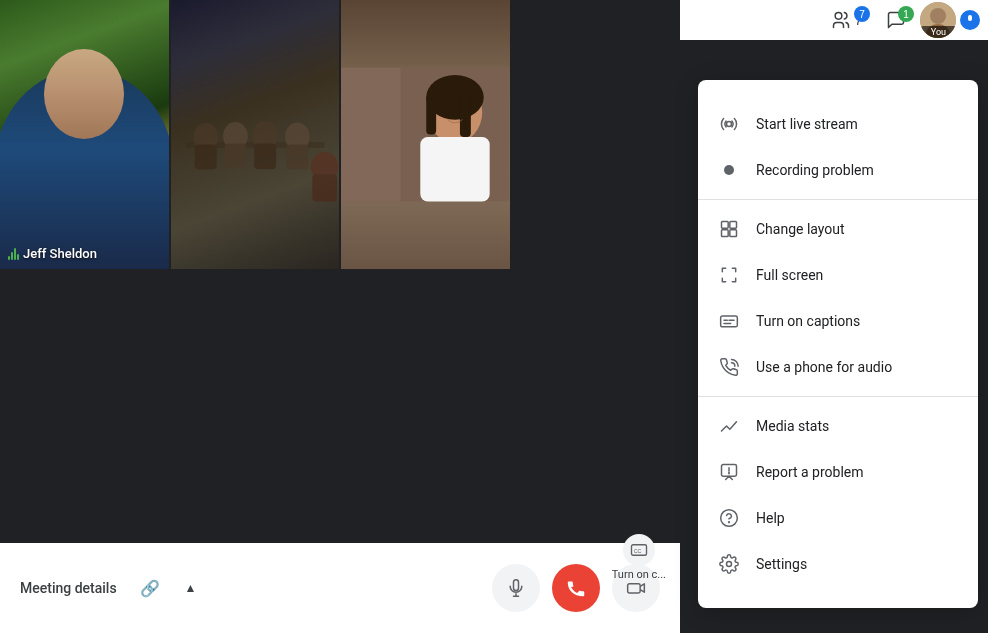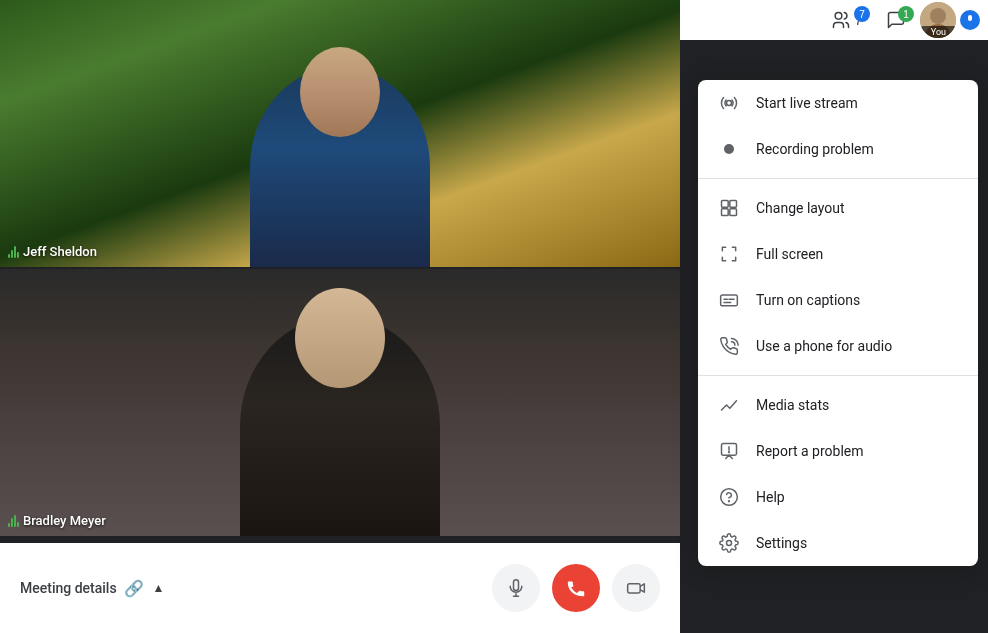--- a/index.html
+++ b/index.html
@@ -12,21 +12,21 @@
       position: relative;
     }
 
     
     .video-grid {
       position: absolute;
       top: 0; left: 0;
       width: 680px;
       height: 540px;
       display: grid;
-      grid-template-columns: 1fr;
+      grid-template-columns: 1fr 1fr 1fr 1fr;
       grid-template-rows: 1fr 1fr;
       gap: 2px;
       background: #202124;
     }
 
     .video-cell {
       position: relative;
       overflow: hidden;
       background: #3c4043;
     }
@@ -127,21 +127,21 @@
       background: white;
       display: flex;
       align-items: center;
       justify-content: space-between;
       padding: 0 20px;
     }
 
     .meeting-details {
       display: flex;
       align-items: center;
-      gap: 8px;
+      gap: 24px;
       font-size: 14px;
       color: #3c4043;
       font-weight: 500;
     }
 
     .toolbar-controls {
       display: flex;
       align-items: center;
       gap: 12px;
     }
@@ -254,21 +254,21 @@
 
     
     .context-menu {
       position: absolute;
       top: 80px;
       right: 10px;
       width: 280px;
       background: white;
       border-radius: 8px;
       box-shadow: 0 4px 24px rgba(0,0,0,0.2);
-      padding: 0 0;
+      padding: 21px 0;
       z-index: 100;
     }
 
     .menu-item {
       display: flex;
       align-items: center;
       gap: 16px;
       padding: 12px 20px;
       cursor: pointer;
       font-size: 14px;
@@ -312,31 +312,20 @@
       <div class="audio-indicator">
         <div class="audio-bar" style="height:4px"></div>
         <div class="audio-bar" style="height:8px"></div>
         <div class="audio-bar" style="height:12px"></div>
         <div class="audio-bar" style="height:6px"></div>
       </div>
       <span>Jeff Sheldon</span>
     </div>
   </div>
 
-  <div class="video-cell cell-bradley">
-    <div class="participant-label">
-      <div class="audio-indicator">
-        <div class="audio-bar" style="height:4px"></div>
-        <div class="audio-bar" style="height:9px"></div>
-        <div class="audio-bar" style="height:12px"></div>
-        <div class="audio-bar" style="height:5px"></div>
-      </div>
-      <span>Bradley Meyer</span>
-    </div>
-  </div>
 
   <div class="video-cell cell-group">
 
     <svg width="100%" height="100%" viewBox="0 0 340 270" style="position:absolute;top:0;left:0;opacity:0.7">
 
       <rect x="30" y="150" width="280" height="12" rx="3" fill="#3a2a1a" opacity="0.6"></rect>
 
       <ellipse cx="70" cy="140" rx="25" ry="28" fill="#4a3828"></ellipse>
       <rect x="48" y="155" width="44" height="50" rx="8" fill="#3a2818"></rect>
       <ellipse cx="130" cy="138" rx="25" ry="28" fill="#5a4838"></ellipse>
@@ -393,20 +382,29 @@
       </svg>
     </button>
     <button class="ctrl-btn">
       <svg class="icon-svg" viewBox="0 0 24 24">
         <rect x="2" y="7" width="15" height="11" rx="2" stroke="#5f6368" stroke-width="1.8" fill="none"></rect>
         <path d="M17 10l5-3v10l-5-3" stroke="#5f6368" stroke-width="1.8" fill="none" stroke-linejoin="round"></path>
       </svg>
     </button>
   </div>
 
+  <div class="turn-on-cc">
+    <div class="turn-on-cc-icon">
+      <svg viewBox="0 0 24 24" width="18" height="18">
+        <rect x="2" y="5" width="20" height="14" rx="2" stroke="#5f6368" stroke-width="1.8" fill="none"></rect>
+        <text x="5" y="16" font-size="7" fill="#5f6368" font-family="Arial">CC</text>
+      </svg>
+    </div>
+    <span style="font-size:11px;color:#3c4043;">Turn on c...</span>
+  </div>
 </div>
 
 <div class="top-right">
   <button class="top-btn" style="position:relative;">
     <svg viewBox="0 0 24 24" width="20" height="20">
       <circle cx="9" cy="7" r="4" stroke="#3c4043" stroke-width="1.8" fill="none"></circle>
       <path d="M3 21v-2a4 4 0 014-4h4a4 4 0 014 4v2" stroke="#3c4043" stroke-width="1.8" fill="none" stroke-linecap="round"></path>
       <path d="M16 3.1a4 4 0 010 7.8" stroke="#3c4043" stroke-width="1.8" fill="none" stroke-linecap="round"></path>
       <path d="M21 21v-2a4 4 0 00-3-3.9" stroke="#3c4043" stroke-width="1.8" fill="none" stroke-linecap="round"></path>
     </svg>

